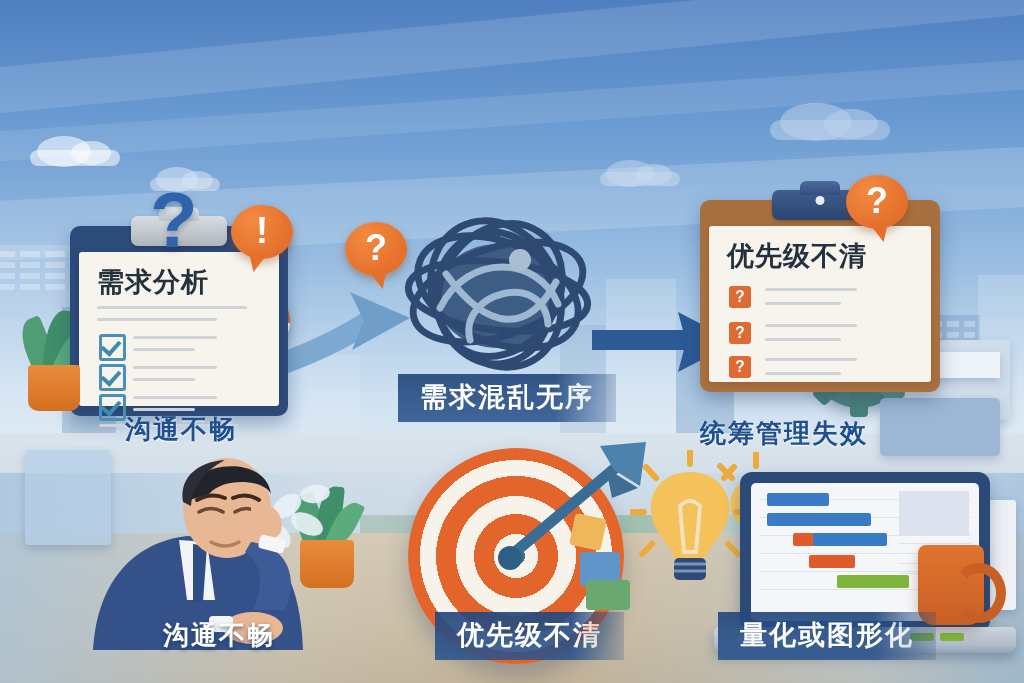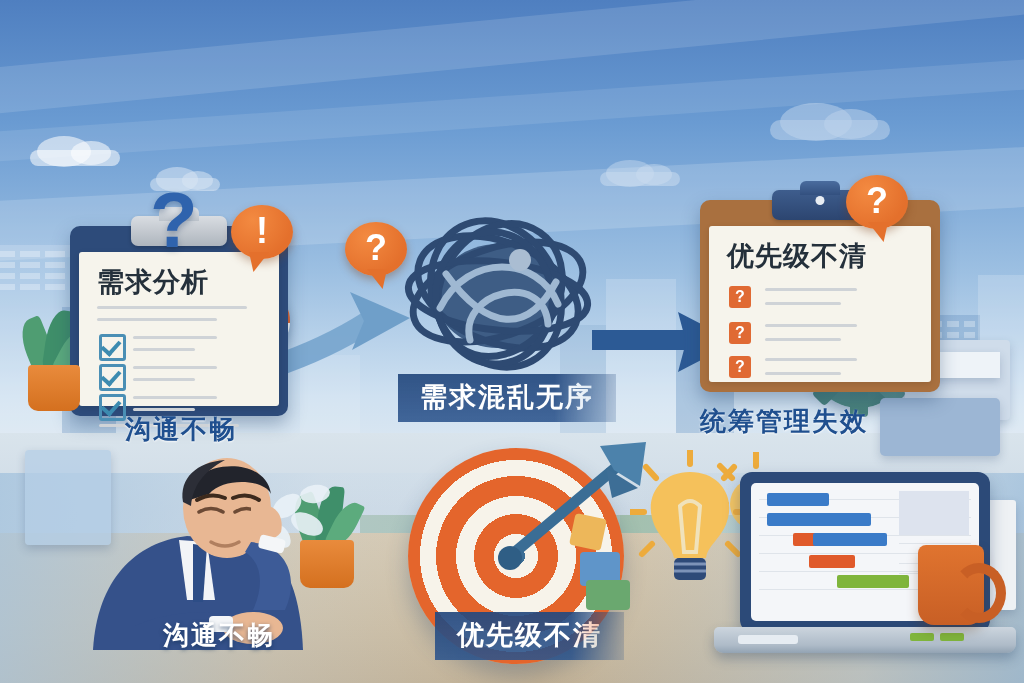--- a/index.html
+++ b/index.html
@@ -347,21 +347,21 @@
     </div>
   </div>
 
   <div class="gear" style="left:810px;top:310px;">
     <div class="tooth" style="transform:rotate(0deg);"></div>
     <div class="tooth" style="transform:rotate(45deg);"></div>
     <div class="tooth" style="transform:rotate(90deg);"></div>
     <div class="tooth" style="transform:rotate(135deg);"></div>
   </div>
 
-  <div class="cap-plain" style="left:700px;top:404px;font-family:Liberation Mono, monospace;">统筹管理失效</div>
+  <div class="cap-plain" style="left:700px;top:416px;font-family:Liberation Mono, monospace;">统筹管理失效</div>
 
   <svg class="person" style="left:75px;top:450px;" width="290" height="200" viewBox="0 0 290 200">
 
     <g fill="#eaf2f8" opacity=".9">
       <ellipse cx="212" cy="56" rx="16" ry="10" transform="rotate(-35 212 56)"></ellipse>
       <ellipse cx="240" cy="44" rx="15" ry="9" transform="rotate(-8 240 44)"></ellipse>
       <ellipse cx="232" cy="74" rx="17" ry="10" transform="rotate(26 232 74)"></ellipse>
       <ellipse cx="206" cy="86" rx="13" ry="8" transform="rotate(58 206 86)"></ellipse>
     </g>
 
@@ -464,14 +464,15 @@
     </div>
     <div class="lap-base">
       <div class="gbar" style="left:196px;top:6px;width:24px;height:8px;background:#7fb53c;border-radius:2px;"></div>
       <div class="gbar" style="left:226px;top:6px;width:24px;height:8px;background:#7fb53c;border-radius:2px;"></div>
       <div class="gbar" style="left:24px;top:8px;width:60px;height:9px;background:#e6ecf2;border-radius:3px;"></div>
     </div>
   </div>
 
   <div class="mug" style="left:918px;top:545px;"></div>
 
+  <div class="cap-bar fade" style="left:718px;top:612px;">量化或图形化</div>
 
 </div>
 
 </body></html>

